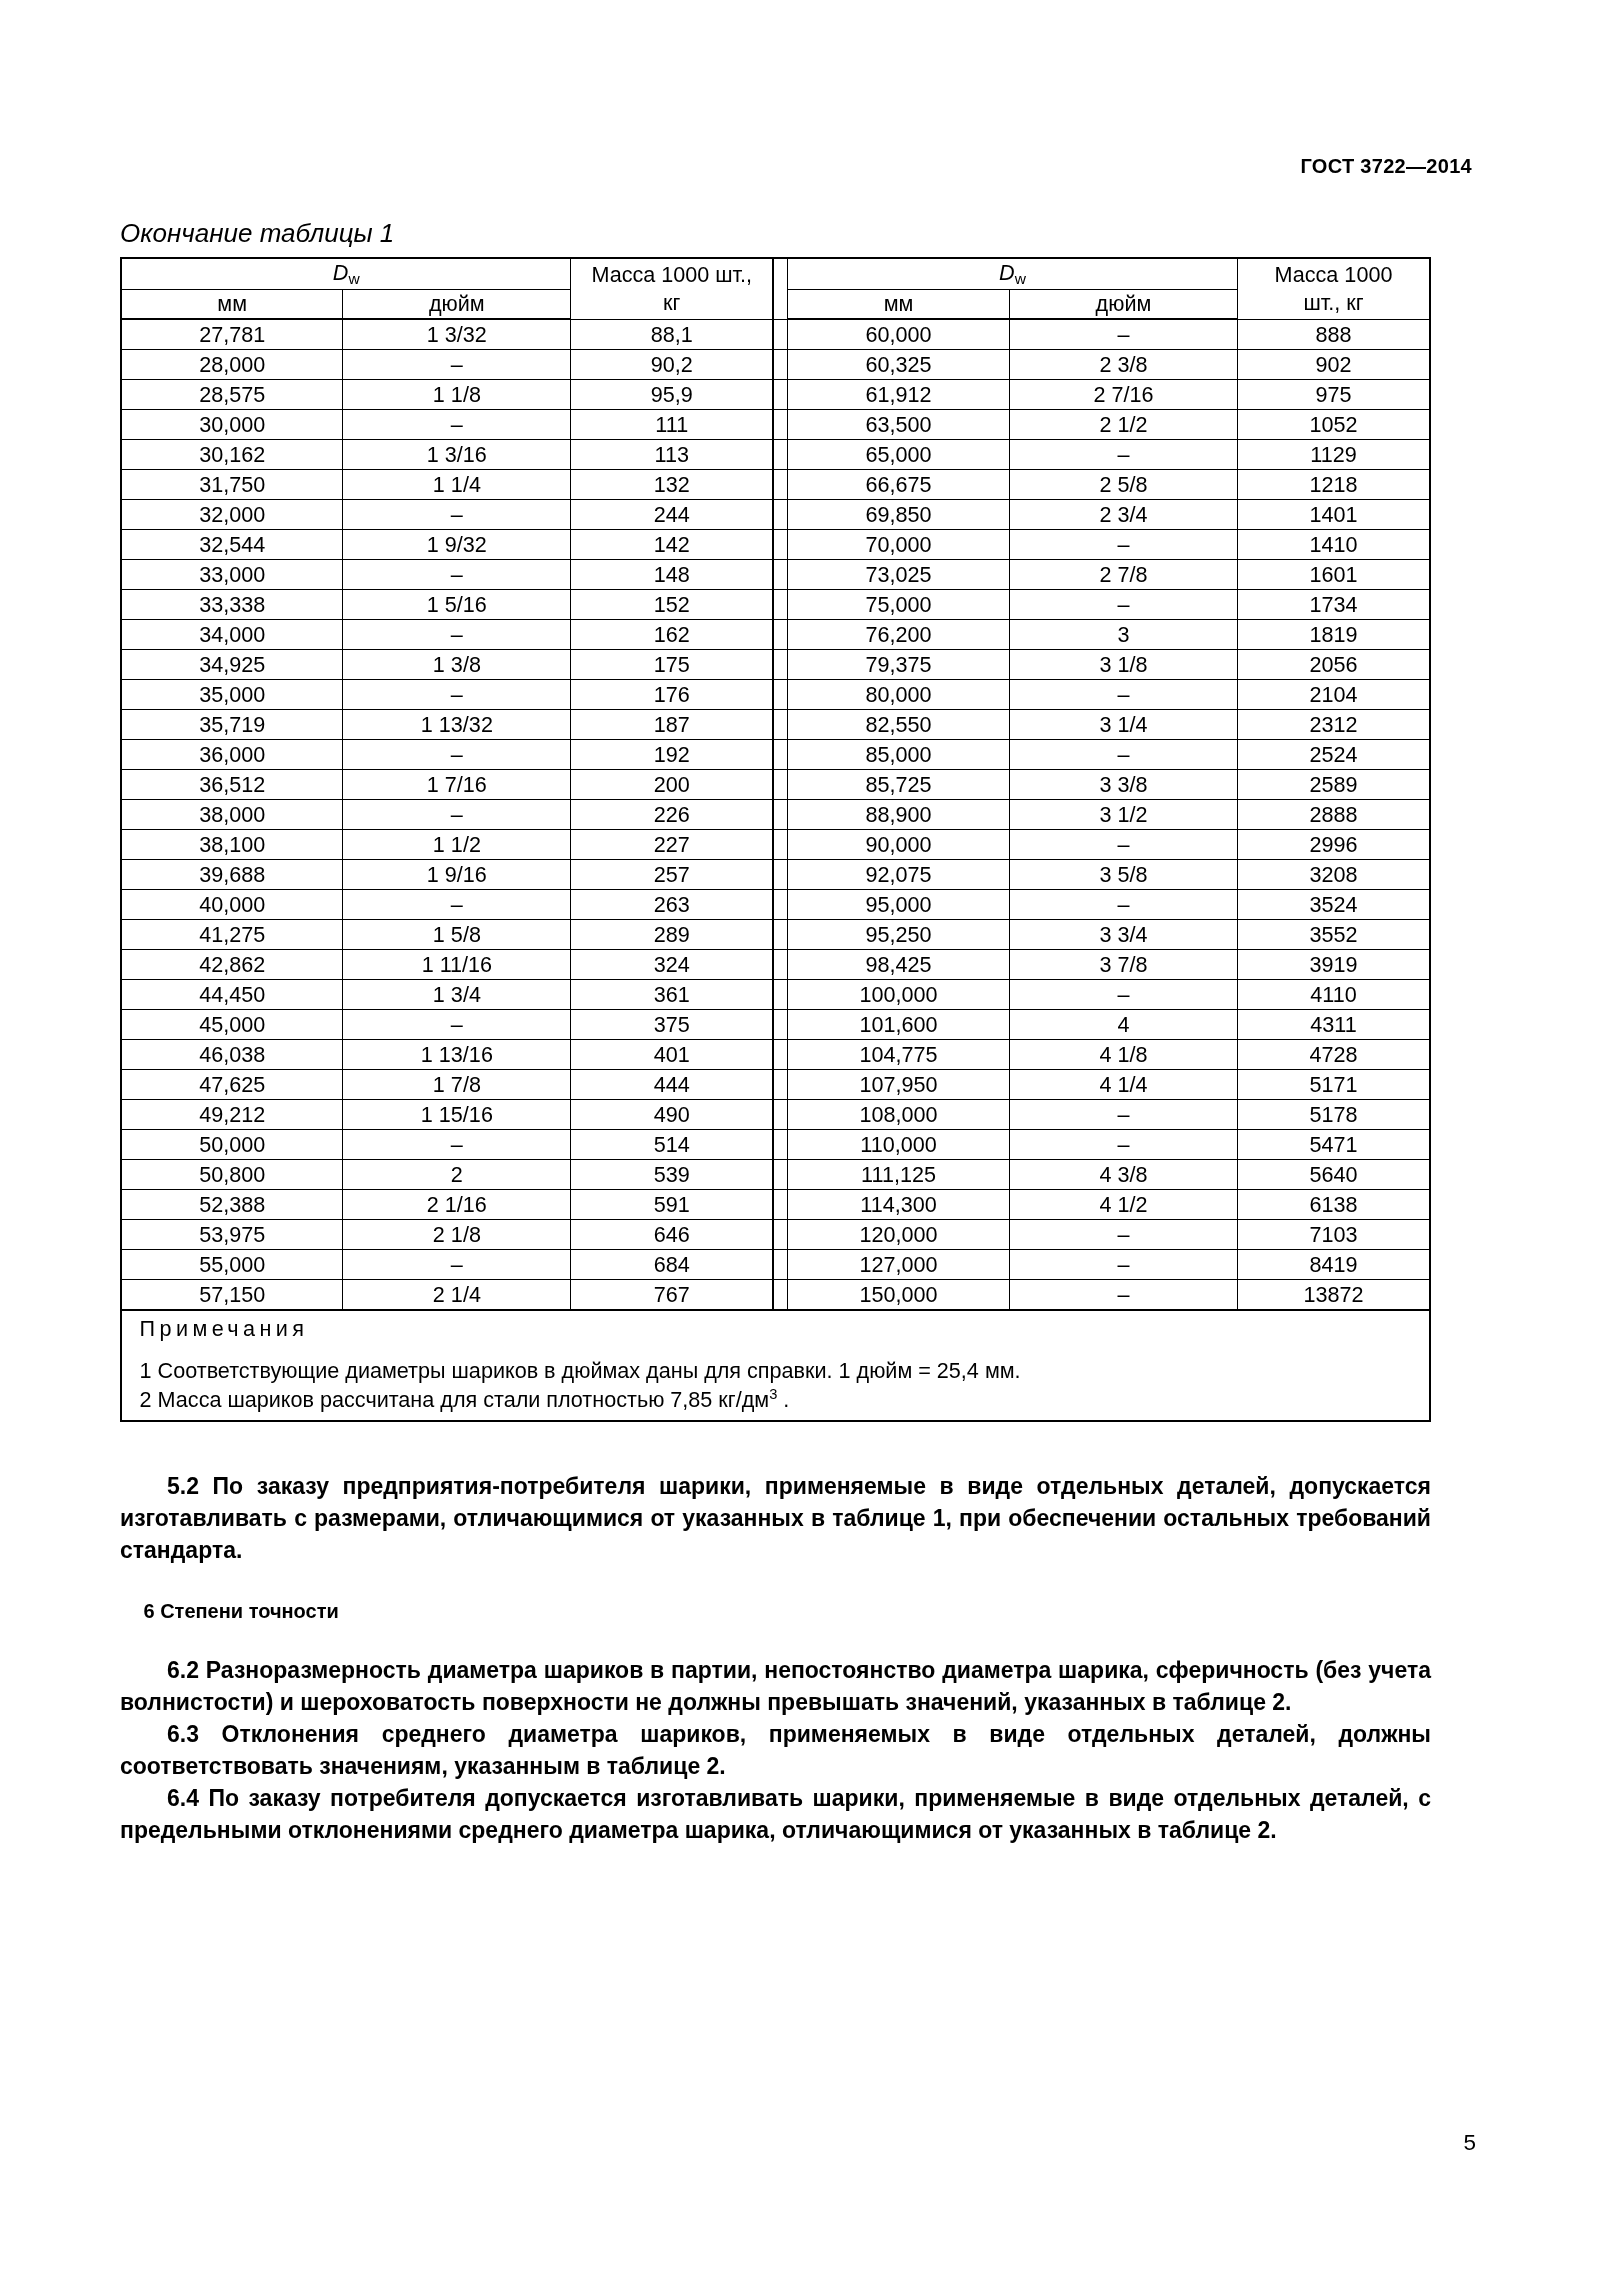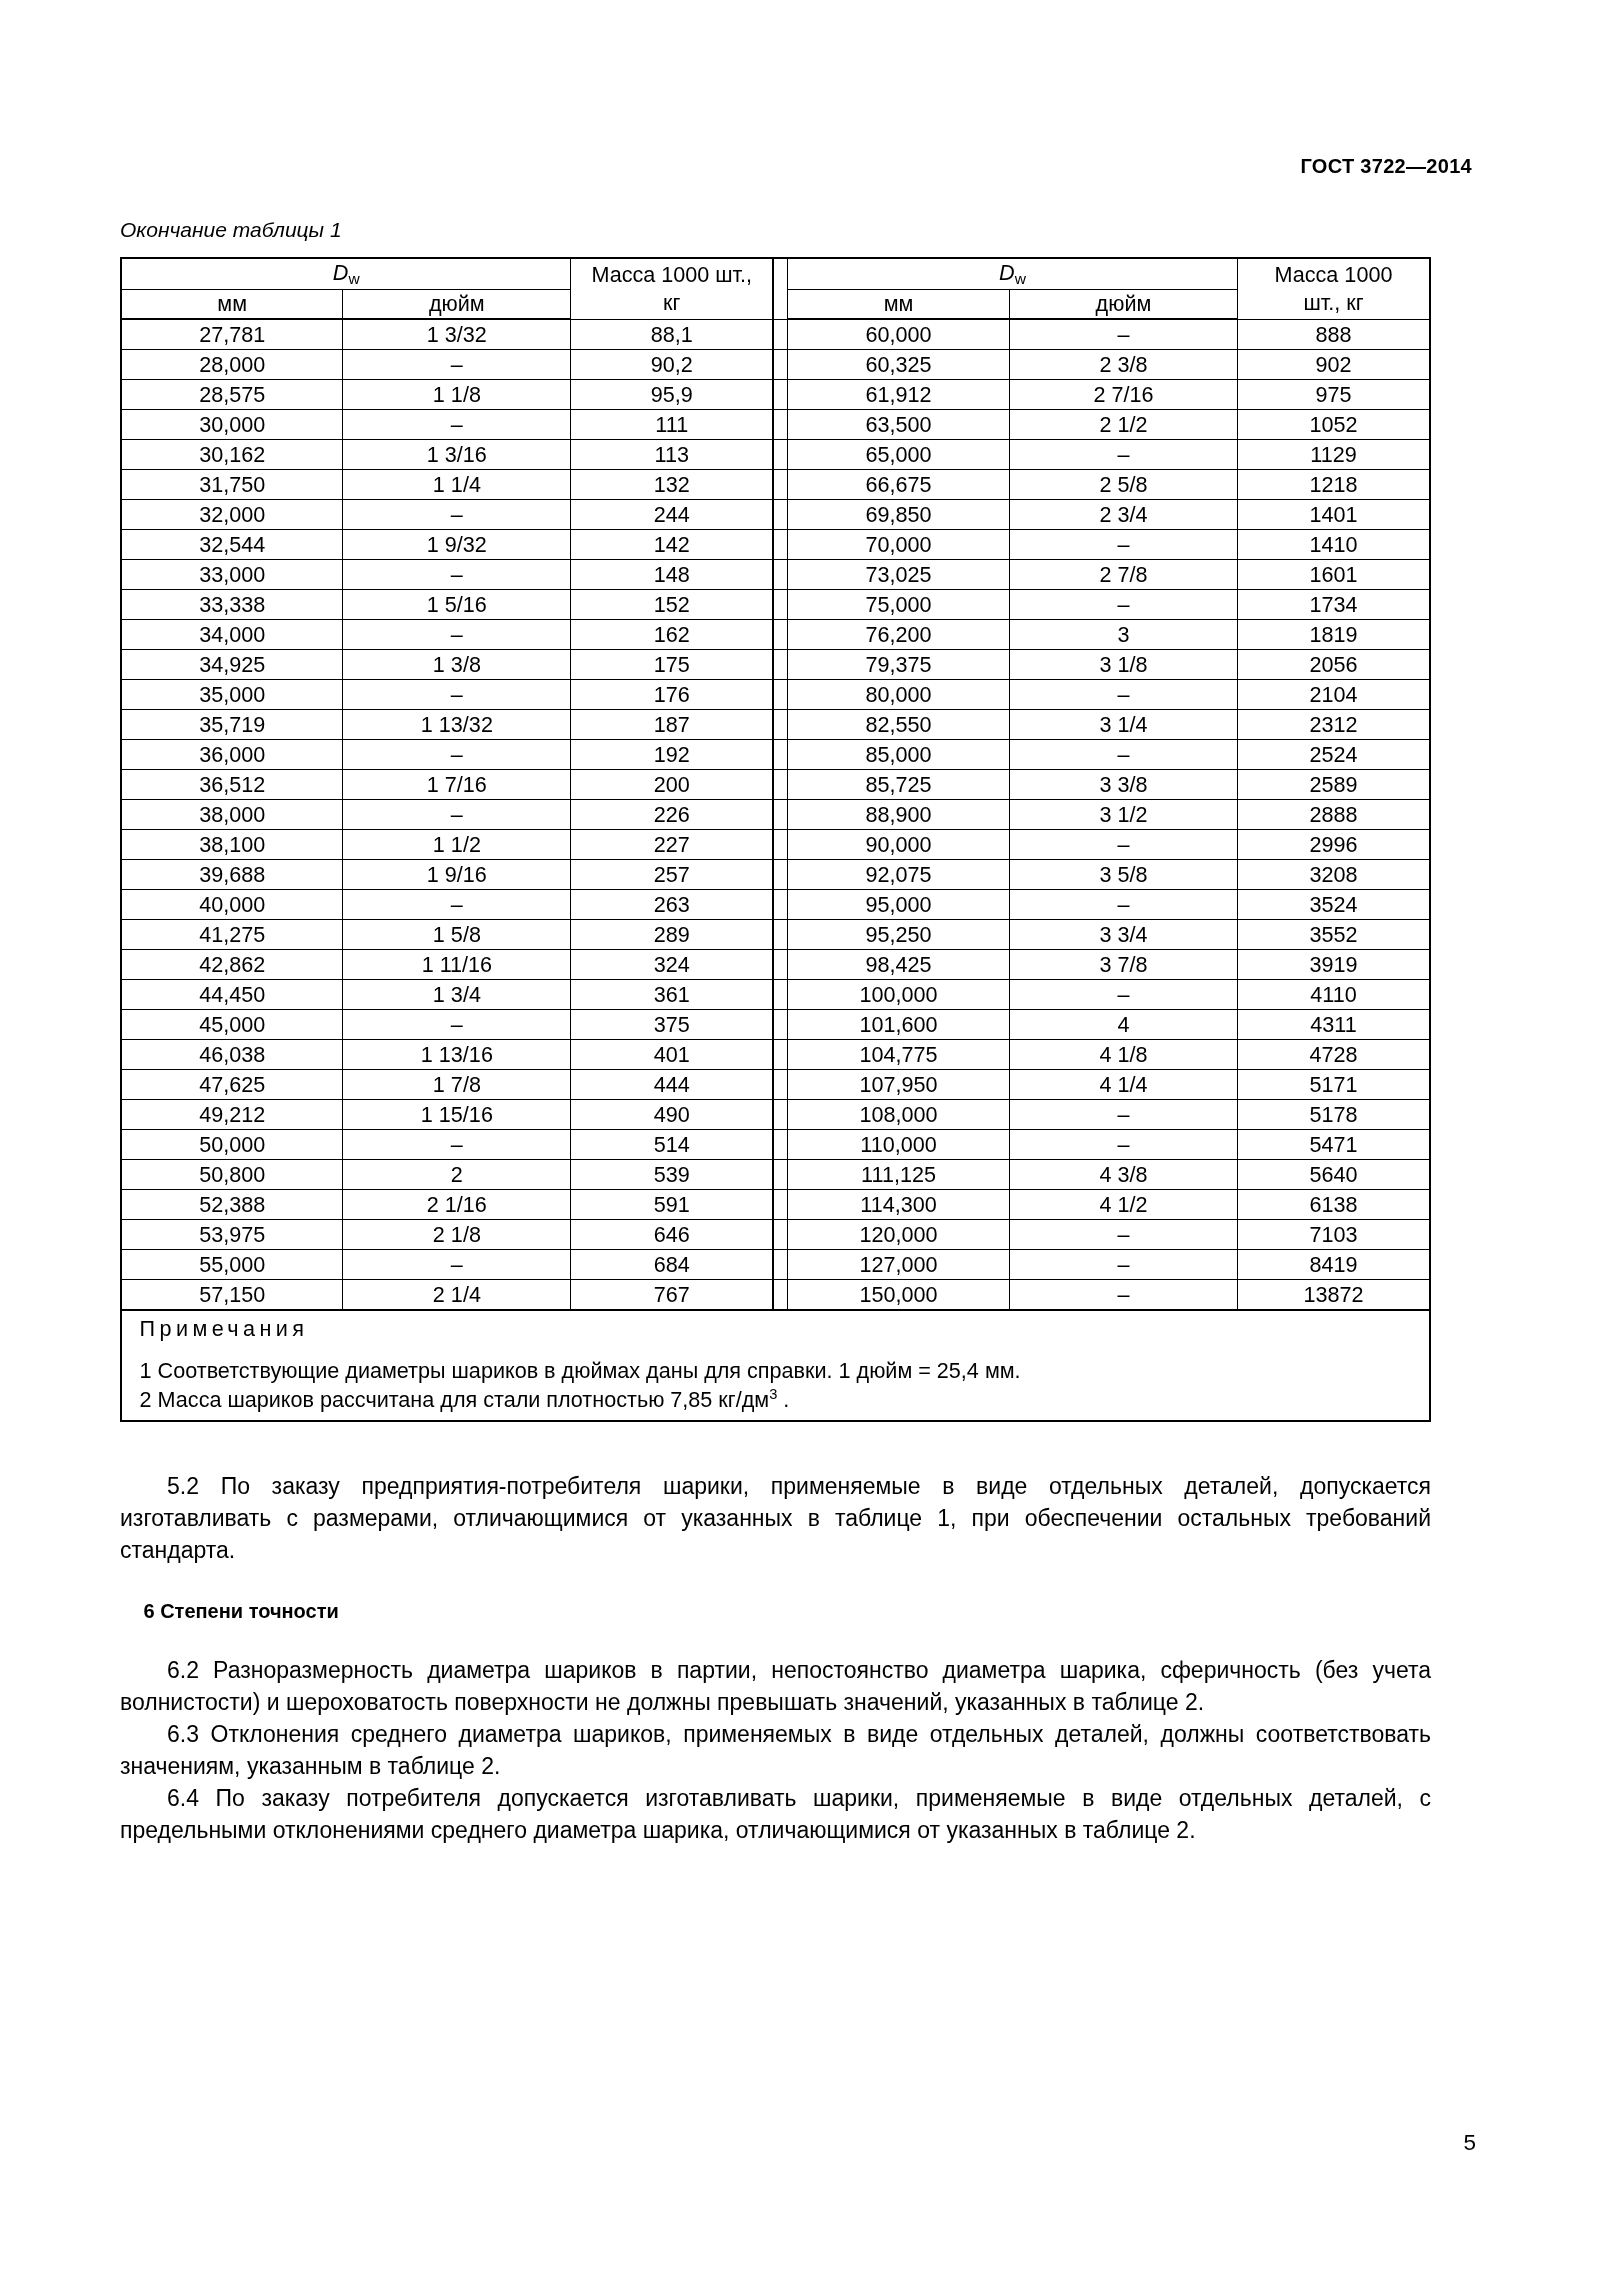--- a/index.html
+++ b/index.html
@@ -31,21 +31,21 @@
     font-weight: bold;
     letter-spacing: 0.3px;
     white-space: nowrap;
   }
 
   
   .table-caption {
     position: absolute;
     top: 218px;
     left: 120px;
-    font-size: 21px;
+    font-size: 26px;
     font-style: italic;
     white-space: nowrap;
   }
 
   
   .table-wrap {
     position: absolute;
     top: 257px;
     left: 120px;
     width: 1311px;
@@ -131,20 +131,21 @@
     width: 1311px;
     font-size: 23px;
     line-height: 32px;
     text-align: justify;
   }
   .body-text p {
     margin: 0;
     text-indent: 47px;
     text-align: justify;
     text-justify: inter-word;
+    font-weight: bold;
   }
   h2.section-title {
     font-size: 20px;
     font-weight: bold;
     margin: 29px 0 27.4px 23.5px;
     text-indent: 0;
   }
 
   
   .page-number {

